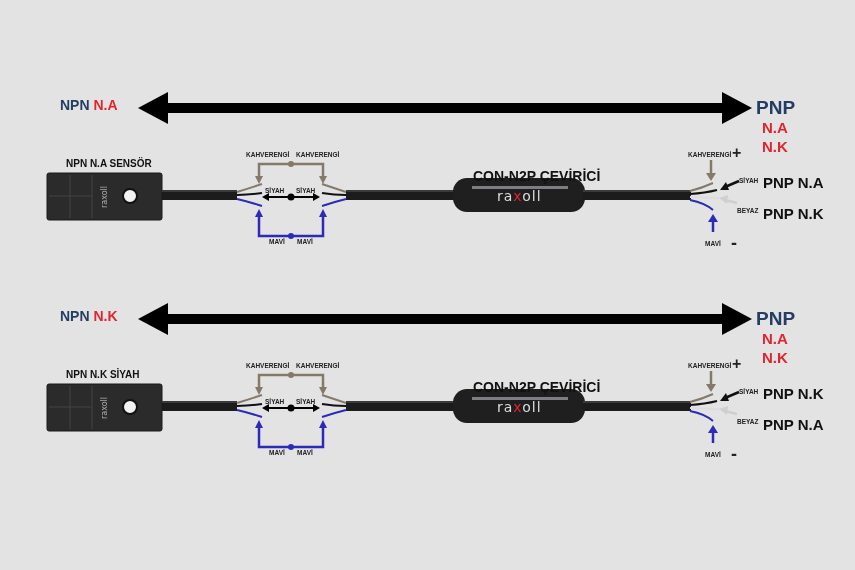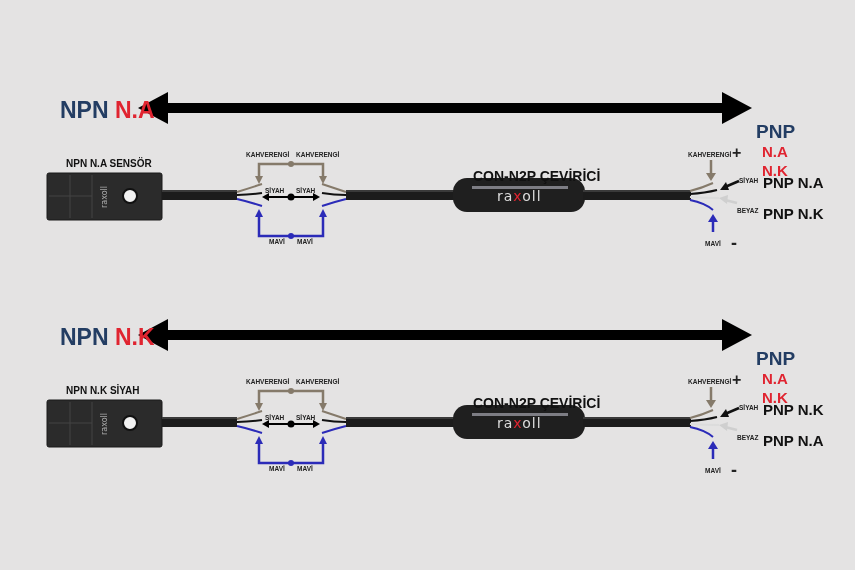--- a/index.html
+++ b/index.html
@@ -4,27 +4,27 @@
 <style>
   html, body { margin: 0; padding: 0; }
   body {
     width: 855px; height: 570px; overflow: hidden;
     background: #e4e3e3;
     font-family: "Liberation Sans", sans-serif;
     position: relative;
   }
   .panel { position: absolute; left: 0; width: 855px; height: 230px; }
   .panel.top { top: 80px; }
-  .panel.bottom { top: 307px; text-decoration: underline; }
+  .panel.bottom { top: 291px; text-decoration: underline; }
   .abs { position: absolute; }
-  .npn-title { left: 60px; top: 17px; font-size: 23px; font-weight: bold; white-space: nowrap; }
+  .npn-title { left: 60px; top: 17px; font-size: 14px; font-weight: bold; white-space: nowrap; }
   .npn-title .blue { color: #233d63; }
   .npn-title .red { color: #e02430; }
   .pnp-block { left: 756px; top: 18px; text-align: left; font-weight: bold; }
-  .pnp-main { color: #233d63; font-size: 19px; line-height: 20px; margin-top: 24px; }
+  .pnp-main { color: #233d63; font-size: 19px; line-height: 20px; }
   .pnp-sub { color: #e02430; font-size: 15px; line-height: 19px; margin-left: 6px; }
   .sensor-label { left: 66px; top: 78px; font-size: 10px; font-weight: bold; color: #111; white-space: nowrap; text-align: center; }
   .conv-label { left: 473px; top: 88px; font-size: 14px; font-weight: bold; color: #111; white-space: nowrap; }
   .tiny { font-size: 6.5px; font-weight: bold; color: #222; white-space: nowrap; }
   .out-label { font-size: 15px; font-weight: bold; color: #111; white-space: nowrap; }
   .sign { font-size: 16px; font-weight: bold; color: #222; }
   svg { position: absolute; left: 0; top: 0; }
   .raxoll { font-family: "DejaVu Sans", sans-serif; }
 </style>
 </head>

